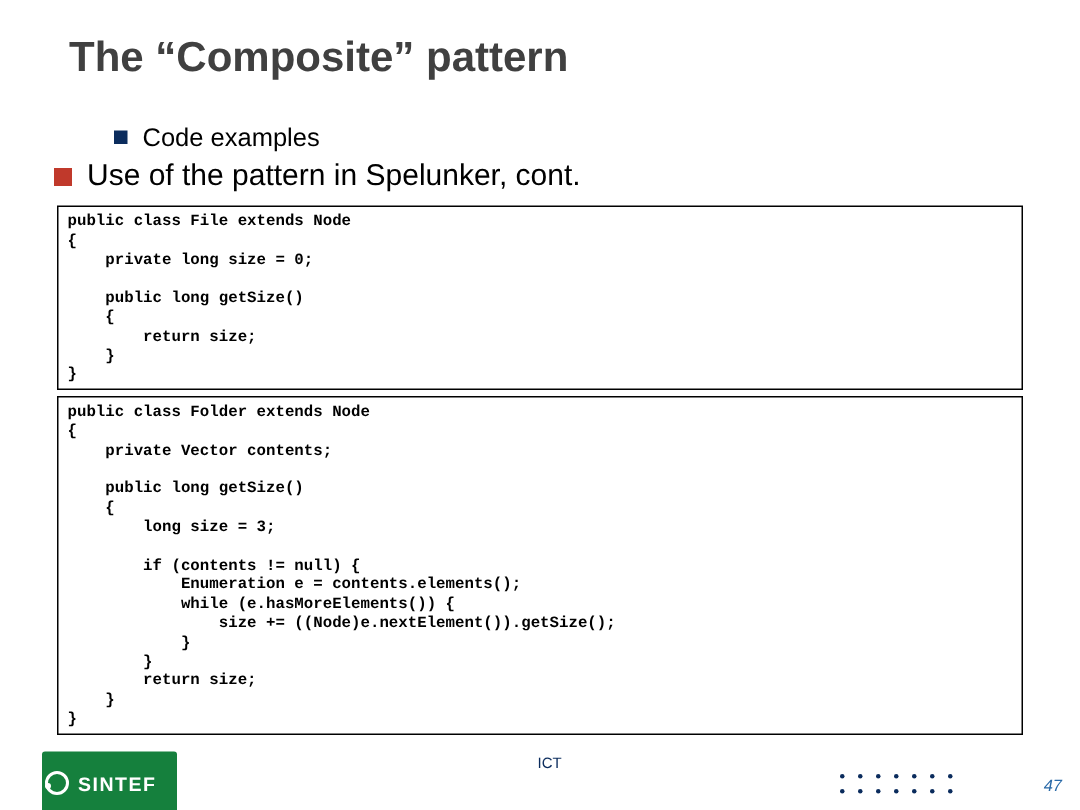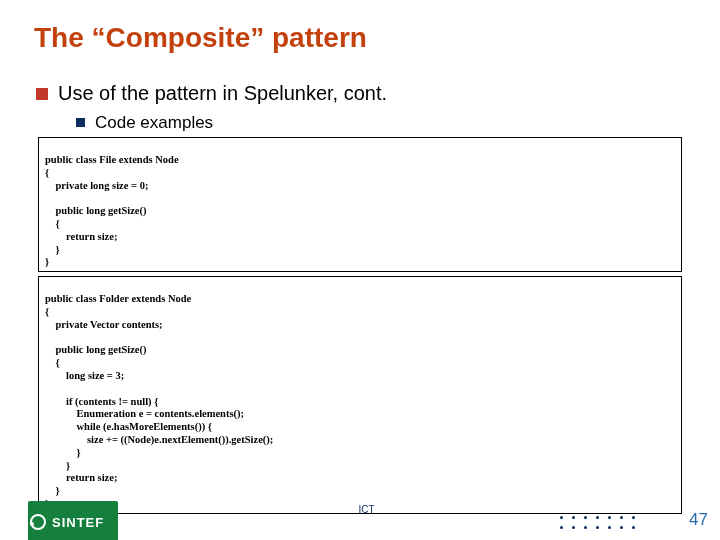--- a/index.html
+++ b/index.html
@@ -11,23 +11,23 @@
     color: #000;
     position: relative;
     overflow: hidden;
   }
   .slide {
     padding: 22px 30px 0 30px;
   }
   .title {
     font-size: 28px;
     font-weight: bold;
-    color: #c2410c;
+    color: #404040;
     margin-bottom: 28px;
-    margin-left: 4px;
+    margin-left: 16px;
   }
   .bullet {
     display: flex;
     align-items: flex-start;
     gap: 10px;
   }
   .bullet.level1 { margin-left: 6px; margin-bottom: 8px; }
   .bullet.level2 { margin-left: 46px; margin-bottom: 4px; }
   .sq {
     flex: 0 0 auto;
@@ -46,22 +46,22 @@
     margin-top: 5px;
   }
   .bullet-text {
     font-size: 20px;
     color: #000;
   }
   .bullet.level2 .bullet-text { font-size: 17px; }
   .codebox {
     border: 1.5px solid #000;
     margin: 4px 8px 4px 8px;
-    padding: 16px 6px 2px 6px;
-    font-family: Liberation Serif, serif;
+    padding: 4px 6px 2px 6px;
+    font-family: Liberation Mono, monospace;
     font-weight: bold;
     font-size: 10.5px;
     line-height: 1.22;
     white-space: pre;
     overflow: hidden;
   }
   .footer {
     position: absolute;
     left: 0; right: 0; bottom: 0;
     height: 36px;
@@ -118,38 +118,39 @@
     width: 3px; height: 3px;
     background: #0b2c5d;
     border-radius: 50%;
     justify-self: center;
     align-self: center;
   }
   .pagenum {
     position: absolute;
     right: 12px;
     bottom: 10px;
-    font-size: 17px;
+    font-size: 11px;
     color: #2a6aa8;
+    font-style: italic;
   }
 </style>
 </head>
 <body>
 
 <div class="slide">
   <h1 class="title">The “Composite” pattern</h1>
 
+  <div class="bullet level2">
+    <span class="sq small"></span>
+    <span class="bullet-text">Code examples</span>
+  </div>
+
   <div class="bullet level1">
     <span class="sq big"></span>
     <span class="bullet-text">Use of the pattern in Spelunker, cont.</span>
-  </div>
-
-  <div class="bullet level2">
-    <span class="sq small"></span>
-    <span class="bullet-text">Code examples</span>
   </div>
 
   <pre class="codebox">public class File extends Node
 {
     private long size = 0;
 
     public long getSize()
     {
         return size;
     }

